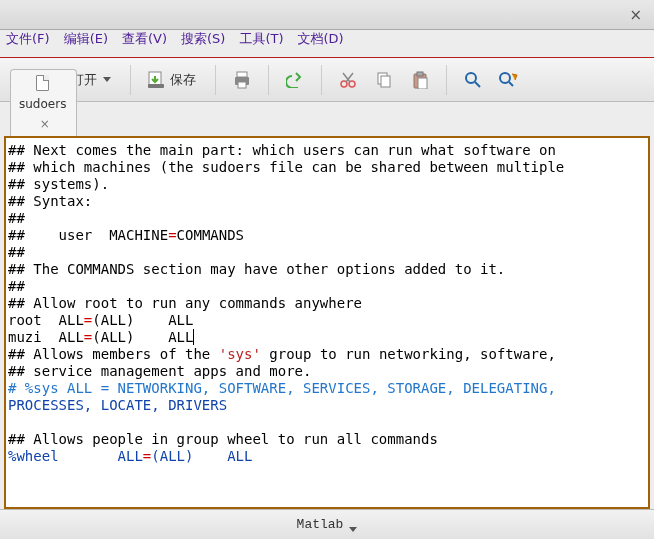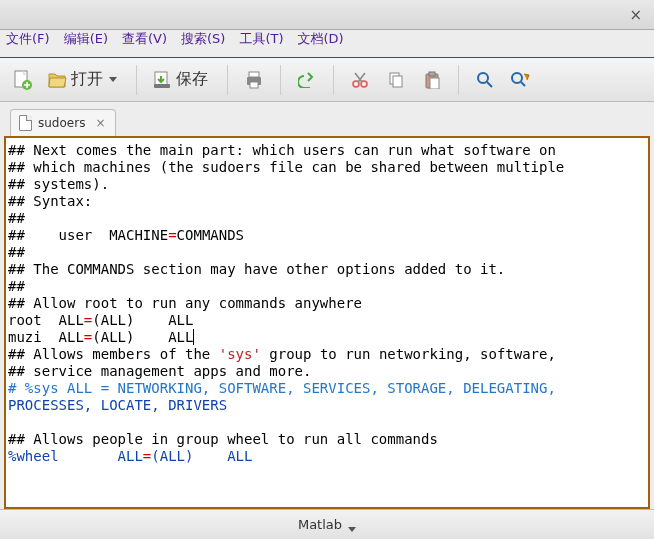--- a/index.html
+++ b/index.html
@@ -5,35 +5,35 @@
 * { margin:0; padding:0; box-sizing:border-box; }
 body { font-family:"DejaVu Sans",sans-serif; font-size:13px; background:#ededed; width:654px; height:539px; overflow:hidden; display:flex; flex-direction:column; }
 .titlebar { height:30px; background:linear-gradient(#e8e8e8,#d8d8d8); border-bottom:1px solid #aaa; display:flex; align-items:center; justify-content:center; position:relative; }
 .titlebar .title { font-weight:bold; color:#333; font-size:13px; }
 .titlebar .close { position:absolute; right:12px; color:#555; font-size:15px; cursor:pointer; }
 .menubar { height:28px; background:#ededed; border-bottom:1px solid #b91c1c; display:flex; align-items:flex-start; padding:0 6px; gap:14px; color:#4c1d95; }
 .menubar div { cursor:pointer; }
 .toolbar { height:44px; background:linear-gradient(#f5f5f5,#e2e2e2); border-bottom:1px solid #bbb; display:flex; align-items:center; padding:0 6px; gap:4px; }
 .tbtn { height:32px; min-width:32px; border:1px solid transparent; border-radius:3px; display:flex; align-items:center; justify-content:center; padding:0 4px; gap:4px; cursor:pointer; }
 .tbtn.labeled { padding:0 8px 0 4px; }
-.tbtn .lbl { color:#333; font-size:16px; }
+.tbtn .lbl { color:#333; font-size:13px; }
 .caret { width:0; height:0; border-left:4px solid transparent; border-right:4px solid transparent; border-top:5px solid #555; margin-left:2px; }
 .sep { width:1px; height:30px; background:#ccc; margin:0 6px; }
 .tabbar { height:34px; background:#ededed; display:flex; align-items:flex-end; padding:0 10px; }
-.tab { background:#f5f5f5; border:1px solid #bbb; border-bottom:none; border-radius:4px 4px 0 0; padding:5px 10px 6px 8px; display:flex; align-items:center; gap:6px; font-size:12px; color:#333; position:relative; top:1px; }
+.tab { background:#f5f5f5; border:1px solid #bbb; border-bottom:none; border-radius:4px 4px 0 0; padding:5px 10px 6px 8px; display:flex; align-items:center; gap:6px; font-size:12px; color:#333; position:relative; top:1px;flex-direction:column; }
 .tab .x { color:#777; font-size:12px; cursor:pointer; margin-left:4px; }
 .editor { flex:1; background:#fff; border:2px solid #a16207; margin:0 4px 0 4px; overflow:auto; font-family:"DejaVu Sans Mono","Courier New",monospace; font-size:14px; line-height:17px; color:#000; padding:4px 2px; white-space:pre; position:relative; }
 .tk-k, .tk-g { color:#000; }
 .tk-eq { color:#c00; }
 .tk-str { color:#b22; }
 .tk-cmt { color:#27c; }
 .tk-kw { color:#14a; }
 .caret-cursor { border-right:1px solid #000; }
 .statusbar { height:30px; background:linear-gradient(#f2f2f2,#e2e2e2); border-top:1px solid #bbb; display:flex; align-items:center; justify-content:center; gap:24px; font-size:13px; color:#333; }
-.statusbar .seg { display:flex; align-items:flex-end; gap:4px; cursor:pointer; }
+.statusbar .seg { display:flex; align-items:flex-end; gap:4px; cursor:pointer;font-family:Liberation Mono, monospace; }
 .ficon { width:13px; height:16px; background:#fff; border:1px solid #888; border-radius:1px; position:relative; }
 .ficon::after { content:""; position:absolute; right:-1px; top:-1px; width:5px; height:5px; background:#ededed; border-left:1px solid #888; border-bottom:1px solid #888; }
 svg { display:block; }
 </style>
 </head>
 <body>
 
 <div class="titlebar">
   <span class="close">×</span>
 </div>

